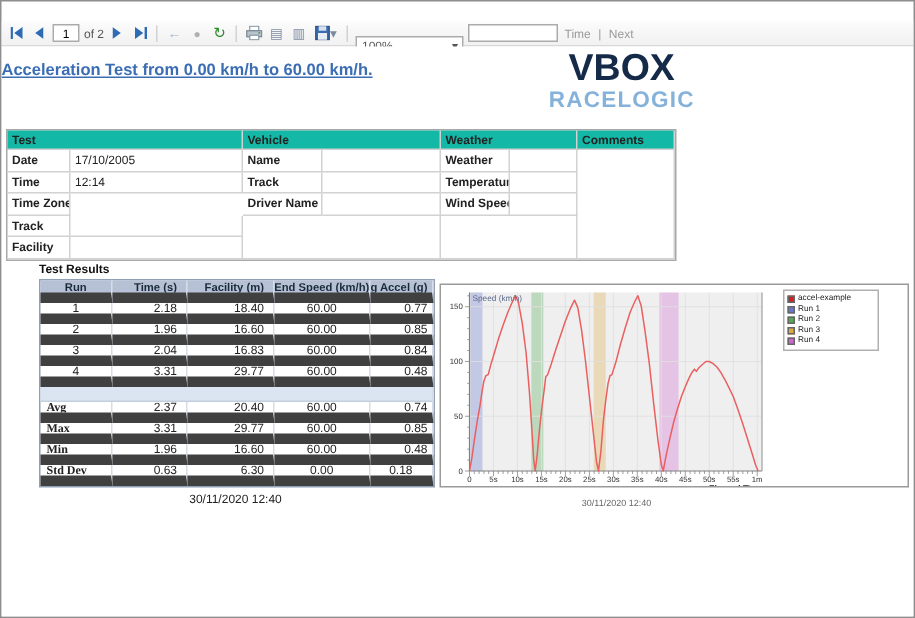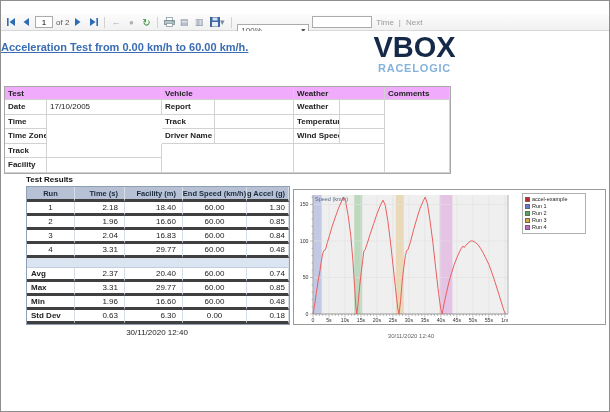--- a/index.html
+++ b/index.html
@@ -24,47 +24,47 @@
   .tb-link{color:#9a9a9a;margin:0 1px;}
   .glyph-green{color:#2e8b2e;font-size:10px;}
   .glyph-gray{color:#b0b0b0;font-size:8px;}
   .glyph-grayblue{color:#9fb0c4;font-size:9px;}
   .glyph-doc{color:#7c8aa0;font-size:9px;}
   
   .report{position:absolute;left:0;top:30px;right:0;bottom:0;background:#fff;}
   .report-title{position:absolute;left:0;top:10px;width:493px;text-align:left;
     font-size:11px;font-weight:bold;color:#3a6db3;text-decoration:underline;}
   .logo{position:absolute;left:357px;top:2px;width:113px;text-align:center;line-height:1;}
-  .logo-main{font-size:29px;font-weight:bold;color:#152949;letter-spacing:0px;}
-  .logo-sub{font-size:11px;font-weight:bold;color:#84b2db;letter-spacing:0.8px;margin-top:1px;}
+  .logo-main{font-size:25px;font-weight:bold;color:#152949;letter-spacing:0px;}
+  .logo-sub{font-size:15px;font-weight:bold;color:#84b2db;letter-spacing:0.8px;margin-top:1px;}
   .session-heading{position:absolute;left:0;top:43px;width:452px;text-align:center;
     font-size:8px;font-weight:bold;color:#111;}
   
   .session-table{position:absolute;left:3px;top:55px;width:445px;display:grid;
     grid-template-columns:42px 115px 53px 79px 46px 45px 65px;
     grid-template-rows:13px repeat(5,14.5px);
     border:1px solid #a8a8a8;font-size:8px;background:#fff;}
   .s-cell{border-right:1px solid #d2d2d2;border-bottom:1px solid #d2d2d2;
     display:flex;align-items:center;padding:0 3px;overflow:hidden;white-space:nowrap;}
-  .s-head{background:#f0abfc;font-weight:bold;}
+  .s-head{background:#14b8a6;font-weight:bold;}
   .s-label{font-weight:bold;}
   
   .results-heading{position:absolute;left:25px;top:144px;font-size:8px;font-weight:bold;color:#111;}
   .results-table{position:absolute;left:25px;top:155px;width:262px;display:grid;
     grid-template-columns:48px 50px 58px 64px 42px;
     grid-template-rows:15px repeat(4,14px) 10px repeat(4,14px);
     border:1px solid #8fa0b5;font-size:8px;background:#fff;}
-  .r-cell{border-right:1px solid #d7dde6;border-bottom:3px solid #404040;
+  .r-cell{border-right:1px solid #d7dde6;border-bottom:7px solid #404040;
     display:flex;align-items:center;overflow:hidden;white-space:nowrap;}
   .r-head{background:#b6c1d6;font-weight:bold;font-size:7.5px;color:#1b2a3a;}
   .al-c{justify-content:center;}
   .al-r{justify-content:flex-end;padding-right:6px;}
   .al-l{justify-content:flex-start;padding-left:4px;}
   .r-blank{background:#dbe5f1;border-bottom:1px solid #c3cfdd;}
-  .r-sum-label{font-weight:bold;}
+  .r-sum-label{font-weight:bold;font-family:Liberation Serif, serif;}
   .left-timestamp{position:absolute;left:25px;top:297px;width:262px;text-align:center;font-size:8px;color:#222;}
   
   .chart-panel{position:absolute;left:292px;top:158px;width:313px;height:136px;
     background:#fff;border:1px solid #9a9a9a;box-sizing:border-box;}
   .chart-panel svg{display:block;font-family:"Liberation Sans",sans-serif;}
   .chart-legend{position:absolute;left:228px;top:3px;width:64px;background:#fff;
     border:1px solid #b0b0b0;padding:2px 2px;box-sizing:border-box;}
   .legend-item{display:flex;align-items:center;gap:2px;font-size:5.5px;line-height:7px;color:#222;}
   .legend-swatch{width:5px;height:5px;border:1px solid #666;box-sizing:border-box;flex:0 0 auto;}
   .chart-timestamp{position:absolute;left:330px;top:302px;width:160px;text-align:center;font-size:6px;color:#666;}
@@ -156,27 +156,28 @@
 
     <div class="session-table">
       <div class="s-cell s-head" style="grid-area:1/1/2/3">Test</div>
       <div class="s-cell s-head" style="grid-area:1/3/2/5">Vehicle</div>
       <div class="s-cell s-head" style="grid-area:1/5/2/7">Weather</div>
       <div class="s-cell s-head" style="grid-area:1/7/2/8">Comments</div>
 
       <div class="s-cell s-label" style="grid-area:2/1">Date</div>
       <div class="s-cell" style="grid-area:2/2">17/10/2005</div>
       <div class="s-cell s-label" style="grid-area:3/1">Time</div>
+      <div class="s-cell" style="grid-area:3/2">12:14</div>
       <div class="s-cell s-label" style="grid-area:4/1">Time Zone</div>
       <div class="s-cell s-label" style="grid-area:5/1">Track</div>
       <div class="s-cell" style="grid-area:5/2"></div>
       <div class="s-cell s-label" style="grid-area:6/1">Facility</div>
       <div class="s-cell" style="grid-area:6/2"></div>
 
-      <div class="s-cell s-label" style="grid-area:2/3">Report</div>
+      <div class="s-cell s-label" style="grid-area:2/3">Name</div>
       <div class="s-cell" style="grid-area:2/4"></div>
       <div class="s-cell s-label" style="grid-area:3/3">Track</div>
       <div class="s-cell" style="grid-area:3/4"></div>
       <div class="s-cell s-label" style="grid-area:4/3">Driver Name</div>
       <div class="s-cell" style="grid-area:4/4"></div>
       <div class="s-cell" style="grid-area:5/3/7/5"></div>
 
       <div class="s-cell s-label" style="grid-area:2/5">Weather</div>
       <div class="s-cell" style="grid-area:2/6"></div>
       <div class="s-cell s-label" style="grid-area:3/5">Temperature</div>
@@ -194,21 +195,21 @@
       <div class="r-cell r-head al-c">Run</div>
       <div class="r-cell r-head al-r">Time (s)</div>
       <div class="r-cell r-head al-r">Facility (m)</div>
       <div class="r-cell r-head al-c">End Speed (km/h)</div>
       <div class="r-cell r-head al-r" style="padding-right:3px;">Avg Accel (g)</div>
 
       <div class="r-cell al-c">1</div>
       <div class="r-cell al-r">2.18</div>
       <div class="r-cell al-r">18.40</div>
       <div class="r-cell al-c">60.00</div>
-      <div class="r-cell al-r" style="padding-right:3px;">1.30</div>
+      <div class="r-cell al-r" style="padding-right:3px;">0.77</div>
 
       <div class="r-cell al-c">2</div>
       <div class="r-cell al-r">1.96</div>
       <div class="r-cell al-r">16.60</div>
       <div class="r-cell al-c">60.00</div>
       <div class="r-cell al-r" style="padding-right:3px;">0.85</div>
 
       <div class="r-cell al-c">3</div>
       <div class="r-cell al-r">2.04</div>
       <div class="r-cell al-r">16.83</div>
@@ -238,21 +239,21 @@
       <div class="r-cell al-l r-sum-label">Min</div>
       <div class="r-cell al-r">1.96</div>
       <div class="r-cell al-r">16.60</div>
       <div class="r-cell al-c">60.00</div>
       <div class="r-cell al-r" style="padding-right:3px;">0.48</div>
 
       <div class="r-cell al-l r-sum-label">Std Dev</div>
       <div class="r-cell al-r">0.63</div>
       <div class="r-cell al-r">6.30</div>
       <div class="r-cell al-c">0.00</div>
-      <div class="r-cell al-r" style="padding-right:3px;">0.18</div>
+      <div class="r-cell al-r" style="padding-right:13px;">0.18</div>
     </div>
 
     <div class="left-timestamp">30/11/2020 12:40</div>
 
     <div class="chart-panel">
       <svg id="chart-svg" width="311" height="134" viewBox="0 0 311 134">
           <rect x="19" y="5" width="195" height="119" fill="#efefef"></rect>
           <rect x="19.639344262295083" y="5" width="7.991803278688522" height="119" fill="#6677cc" fill-opacity="0.32"></rect>
           <rect x="60.23770491803279" y="5" width="7.991803278688536" height="119" fill="#55aa55" fill-opacity="0.32"></rect>
           <rect x="101.79508196721311" y="5" width="7.991803278688522" height="119" fill="#ddaa44" fill-opacity="0.32"></rect>

